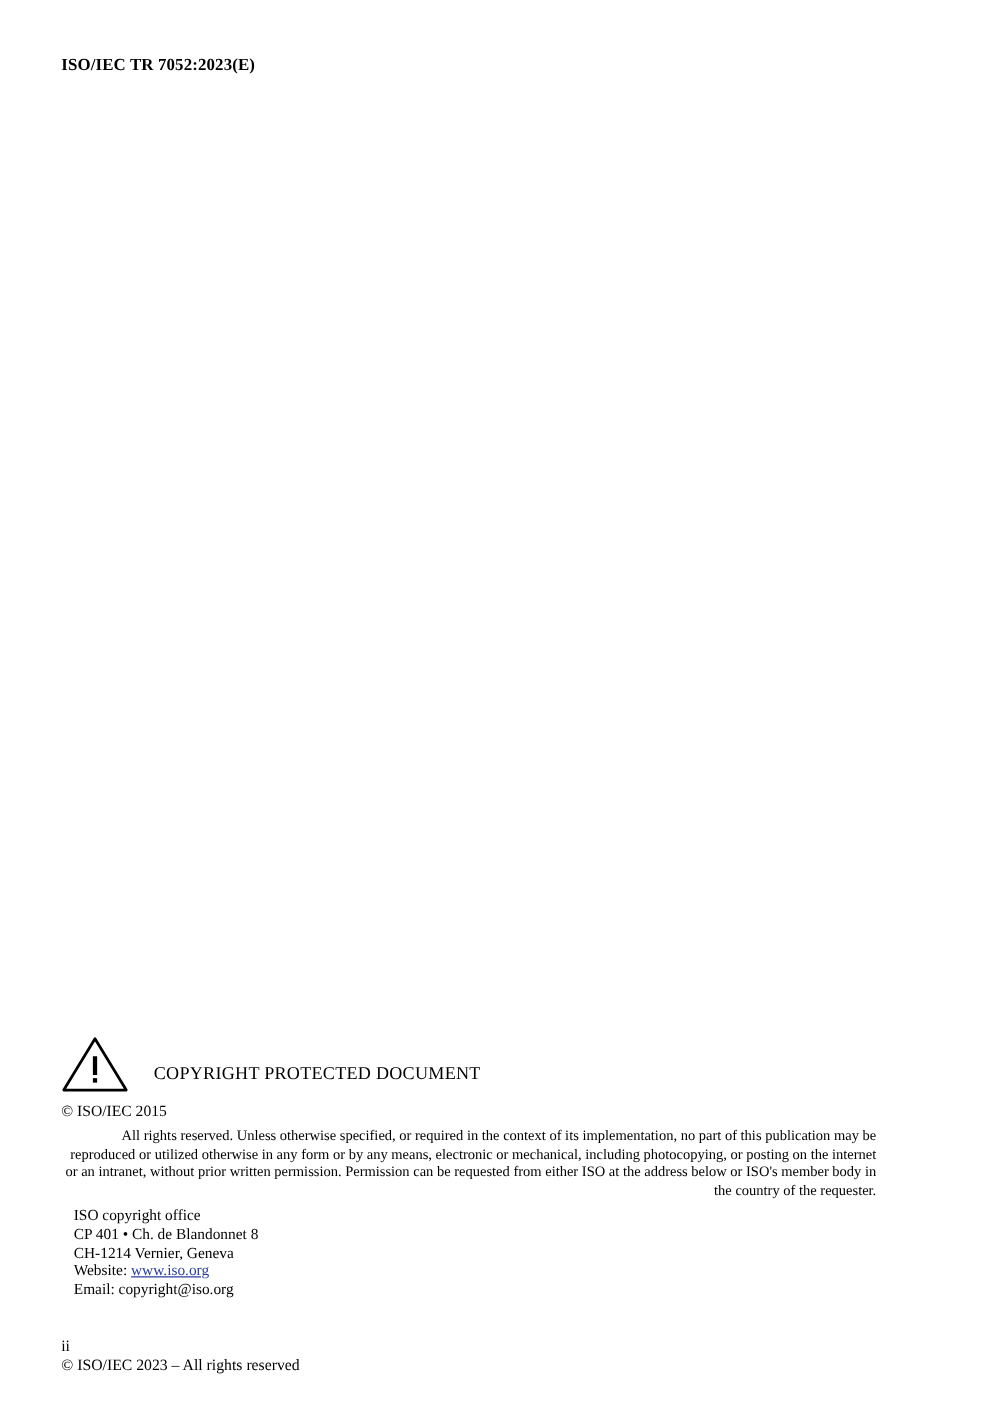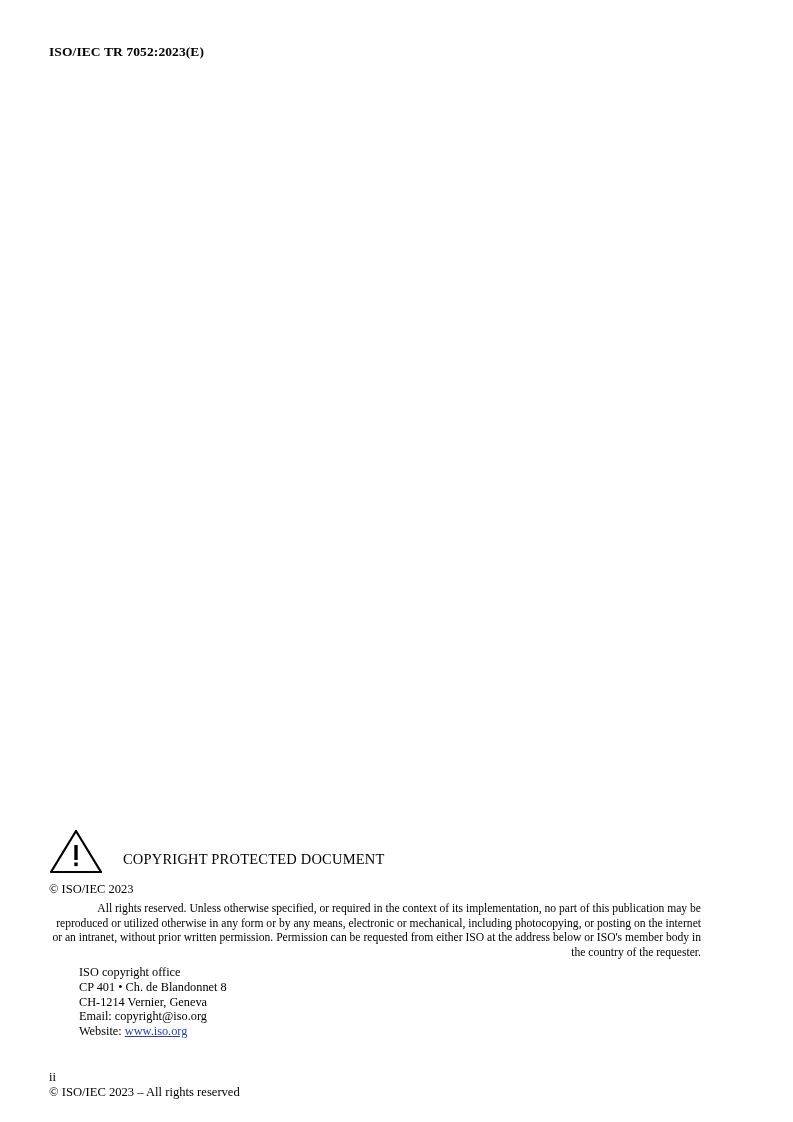--- a/index.html
+++ b/index.html
@@ -63,21 +63,21 @@
   }
   .cp-body {
     margin-top: 5px;
     font-size: 11.6px;
     line-height: 14.6px;
     text-align: right;
     width: 652px;
   }
   .cp-address {
     margin-top: 5px;
-    margin-left: 30px;
+    margin-left: 10px;
     font-size: 12.3px;
     line-height: 14.6px;
   }
   .cp-address div {
     white-space: nowrap;
   }
   .cp-link {
     color: #2b3fa0;
     text-decoration: underline;
   }
@@ -117,32 +117,32 @@
       <span class="warn-icon">
         <svg width="54" height="46" viewBox="0 0 54 46" xmlns="http://www.w3.org/2000/svg">
           <polygon points="27,3 52,44 2,44" fill="#ffffff" stroke="#000000" stroke-width="2.2" stroke-linejoin="round"></polygon>
           <rect x="25.3" y="17" width="3.4" height="15" fill="#000000"></rect>
           <rect x="25.3" y="34.5" width="3.4" height="3.6" fill="#000000"></rect>
         </svg>
       </span>
       <span class="cp-title">COPYRIGHT PROTECTED DOCUMENT</span>
     </div>
 
-    <div class="cp-year">©  ISO/IEC 2023</div>
+    <div class="cp-year">©  ISO/IEC 2015</div>
 
     <div class="cp-body">All rights reserved. Unless otherwise specified, or required in the context of its implementation, no part of this publication may be reproduced or utilized otherwise in any form or by any means, electronic or mechanical, including photocopying, or posting on the internet or an intranet, without prior written permission. Permission can be requested from either ISO at the address below or ISO's member body in the country of the requester.</div>
 
     <div class="cp-address">
       <div>ISO copyright office</div>
       <div>CP 401 • Ch. de Blandonnet 8</div>
       <div>CH-1214 Vernier, Geneva</div>
-      <div>Email: copyright@iso.org</div>
       <div>
         <span>Website: </span><a class="cp-link" href="#">www.iso.org</a>
       </div>
+      <div>Email: copyright@iso.org</div>
     </div>
 
   </div>
 
   <div class="footer">
     <div class="footer-page">ii</div>
     <div class="footer-rights">© ISO/IEC 2023 – All rights reserved</div>
   </div>
 
 </div>

